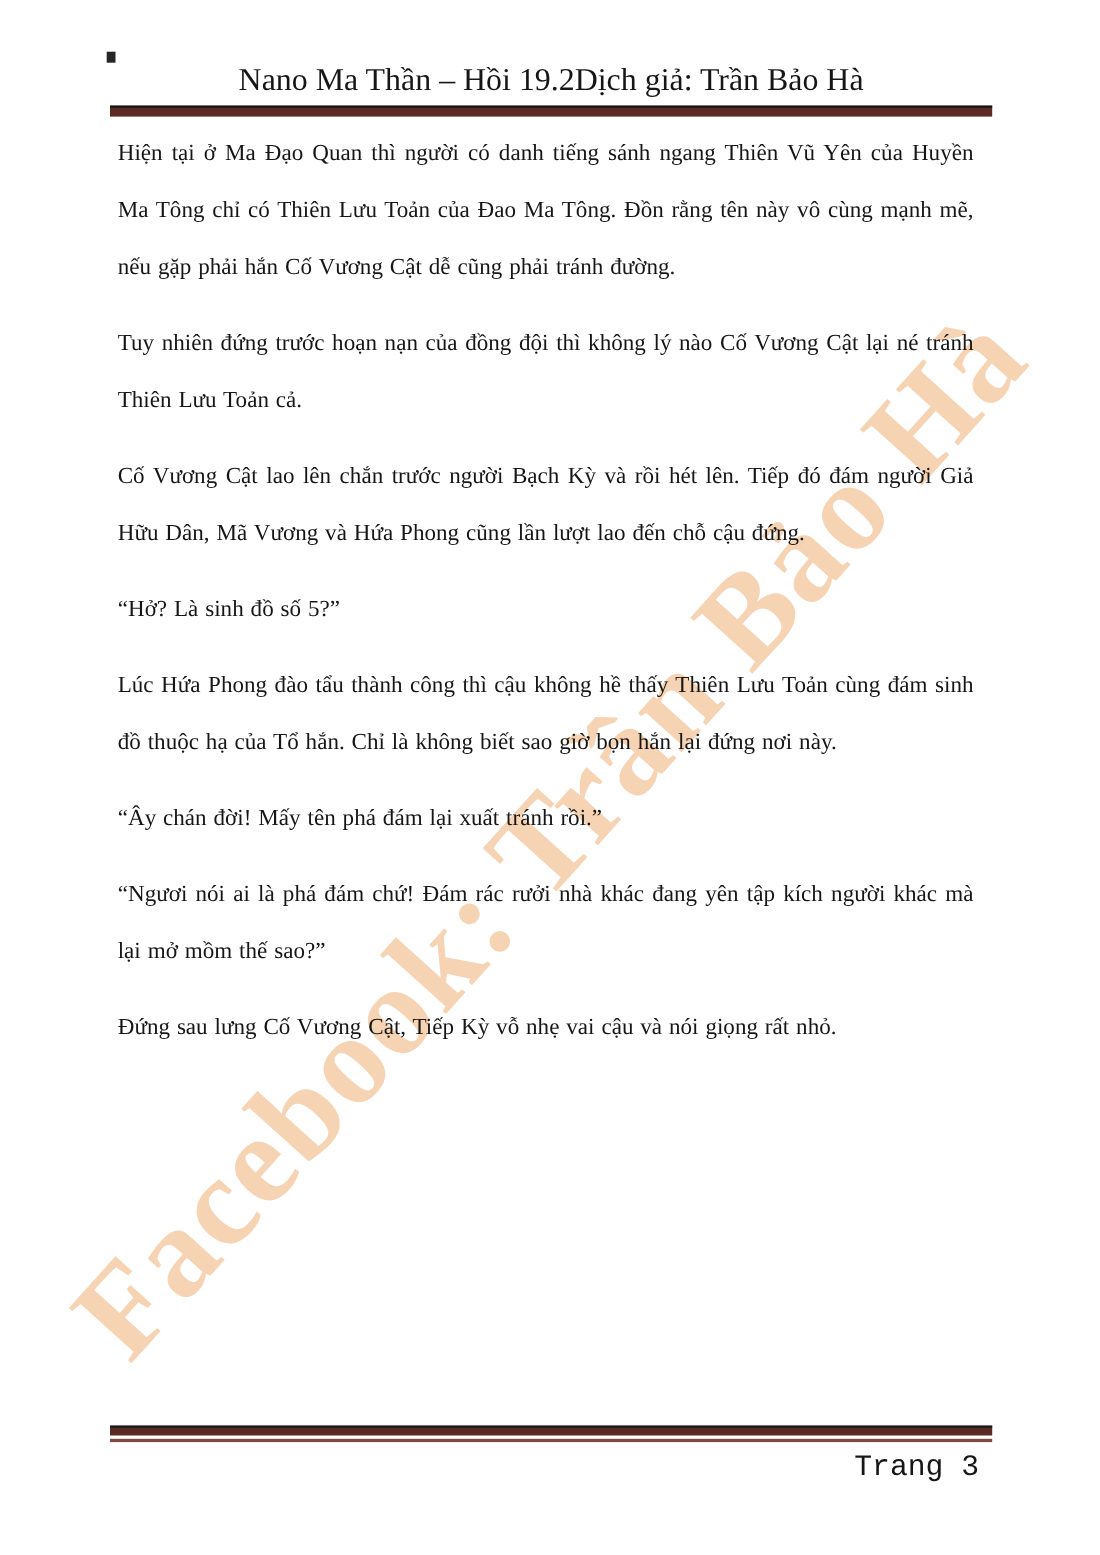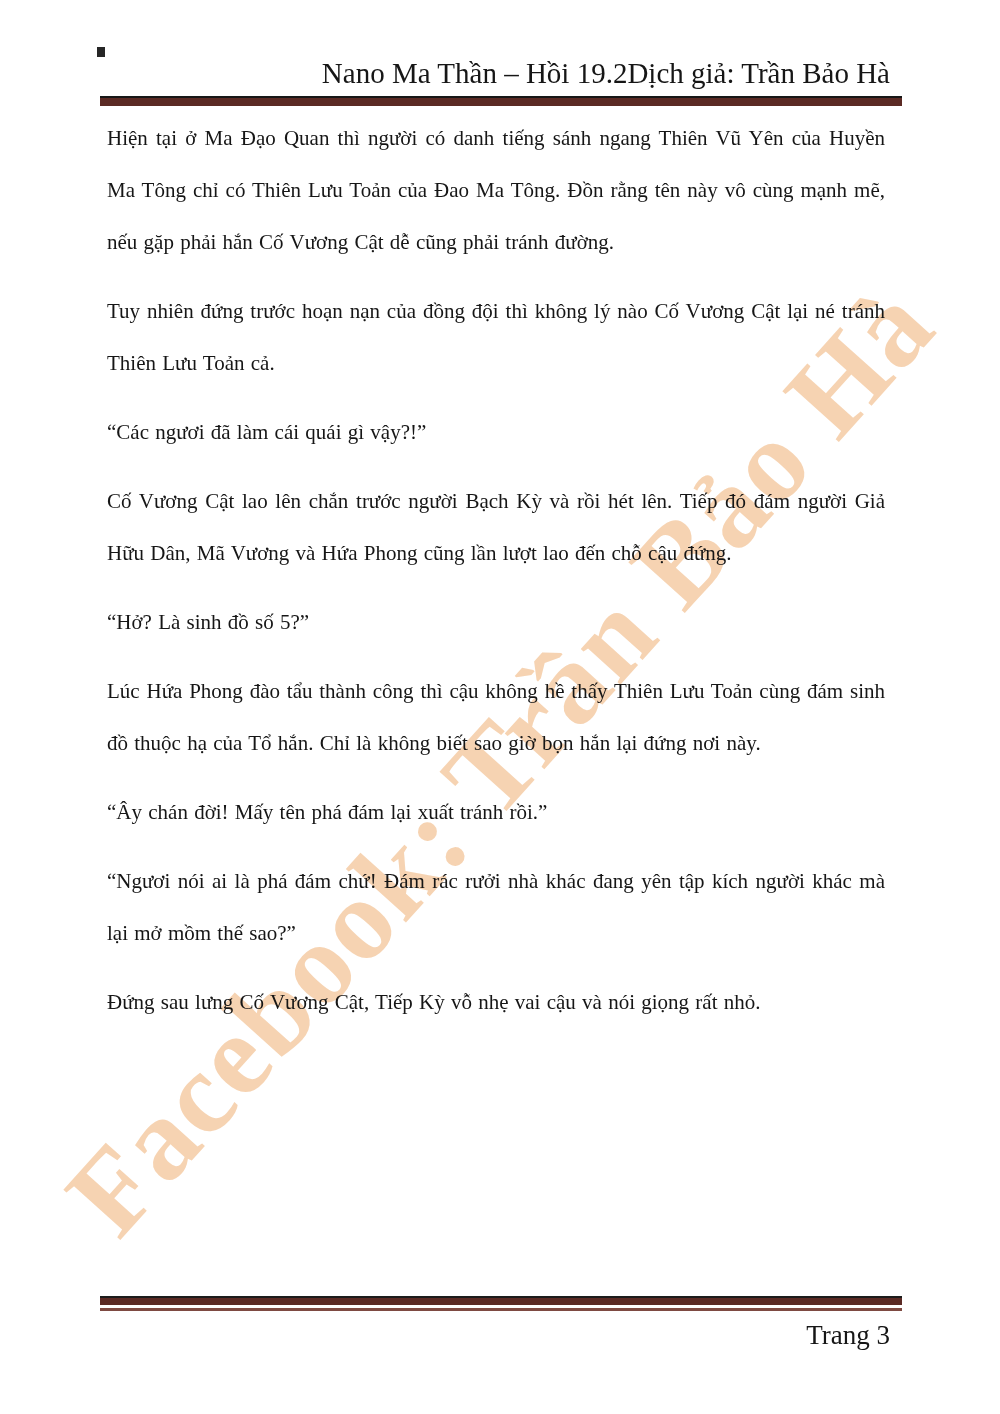--- a/index.html
+++ b/index.html
@@ -48,21 +48,21 @@
   }
   .header {
     position: absolute;
     left: 100px;
     top: 0;
     width: 802px;
     z-index: 1;
   }
   .header-row {
     display: flex;
-    justify-content: flex-end;
+    justify-content: center;
     align-items: baseline;
     margin: 56px 12px 6px 12px;
     font-size: 29px;
     line-height: 34px;
   }
   .rule-header {
     border-top: 2px solid #171717;
     height: 8px;
     background: #5b2a24;
   }
@@ -81,20 +81,21 @@
   .body-text p {
     margin: 0 0 17px 0;
     word-spacing: 1px;
   }
   .footer {
     position: absolute;
     left: 100px;
     top: 1296px;
     width: 802px;
     z-index: 1;
+    font-family: Liberation Mono, monospace;
   }
   .rule-footer-thick {
     border-top: 2px solid #1c1c1c;
     height: 7px;
     background: #5b2a24;
   }
   .rule-footer-thin {
     height: 3px;
     background: #7e4a42;
     margin-top: 3px;
@@ -119,21 +120,20 @@
     <div class="header-row">
       <span class="header-left">Nano Ma Thần – Hồi 19.2</span>
       <span class="header-right">Dịch giả: Trần Bảo Hà</span>
     </div>
     <div class="rule-header"></div>
   </header>
 
   <main class="body-text">
     <p>Hiện tại ở Ma Đạo Quan thì người có danh tiếng sánh ngang Thiên Vũ Yên của Huyền Ma Tông chỉ có Thiên Lưu Toản của Đao Ma Tông. Đồn rằng tên này vô cùng mạnh mẽ, nếu gặp phải hắn Cố Vương Cật dễ cũng phải tránh đường.</p>
     <p>Tuy nhiên đứng trước hoạn nạn của đồng đội thì không lý nào Cố Vương Cật lại né tránh Thiên Lưu Toản cả.</p>
-    <p>“Các ngươi đã làm cái quái gì vậy?!”</p>
     <p>Cố Vương Cật lao lên chắn trước người Bạch Kỳ và rồi hét lên. Tiếp đó đám người Giả Hữu Dân, Mã Vương và Hứa Phong cũng lần lượt lao đến chỗ cậu đứng.</p>
     <p>“Hở? Là sinh đồ số 5?”</p>
     <p>Lúc Hứa Phong đào tẩu thành công thì cậu không hề thấy Thiên Lưu Toản cùng đám sinh đồ thuộc hạ của Tổ hắn. Chỉ là không biết sao giờ bọn hắn lại đứng nơi này.</p>
     <p>“Ây chán đời! Mấy tên phá đám lại xuất tránh rồi.”</p>
     <p>“Ngươi nói ai là phá đám chứ! Đám rác rưởi nhà khác đang yên tập kích người khác mà lại mở mồm thế sao?”</p>
     <p>Đứng sau lưng Cố Vương Cật, Tiếp Kỳ vỗ nhẹ vai cậu và nói giọng rất nhỏ.</p>
   </main>
 
   <footer class="footer">
     <div class="rule-footer-thick"></div>

